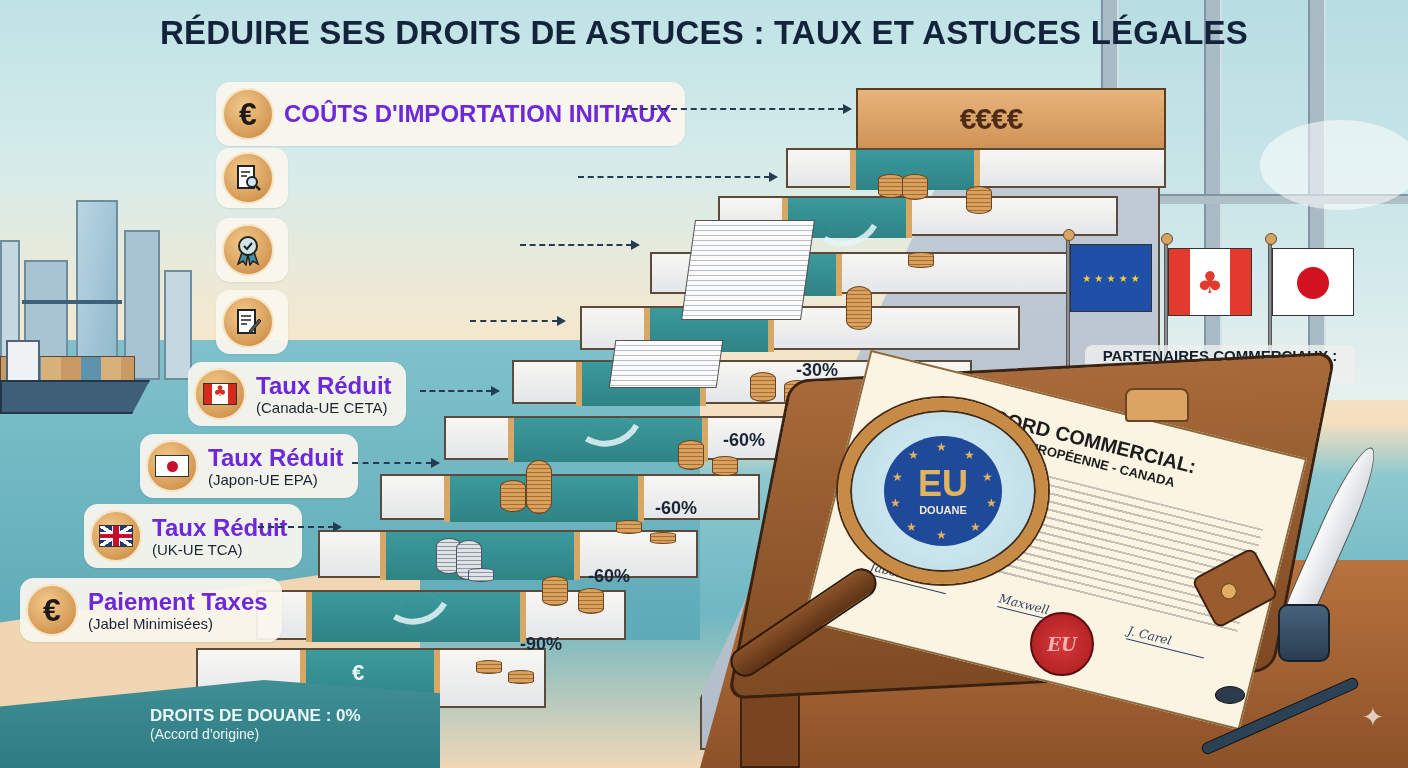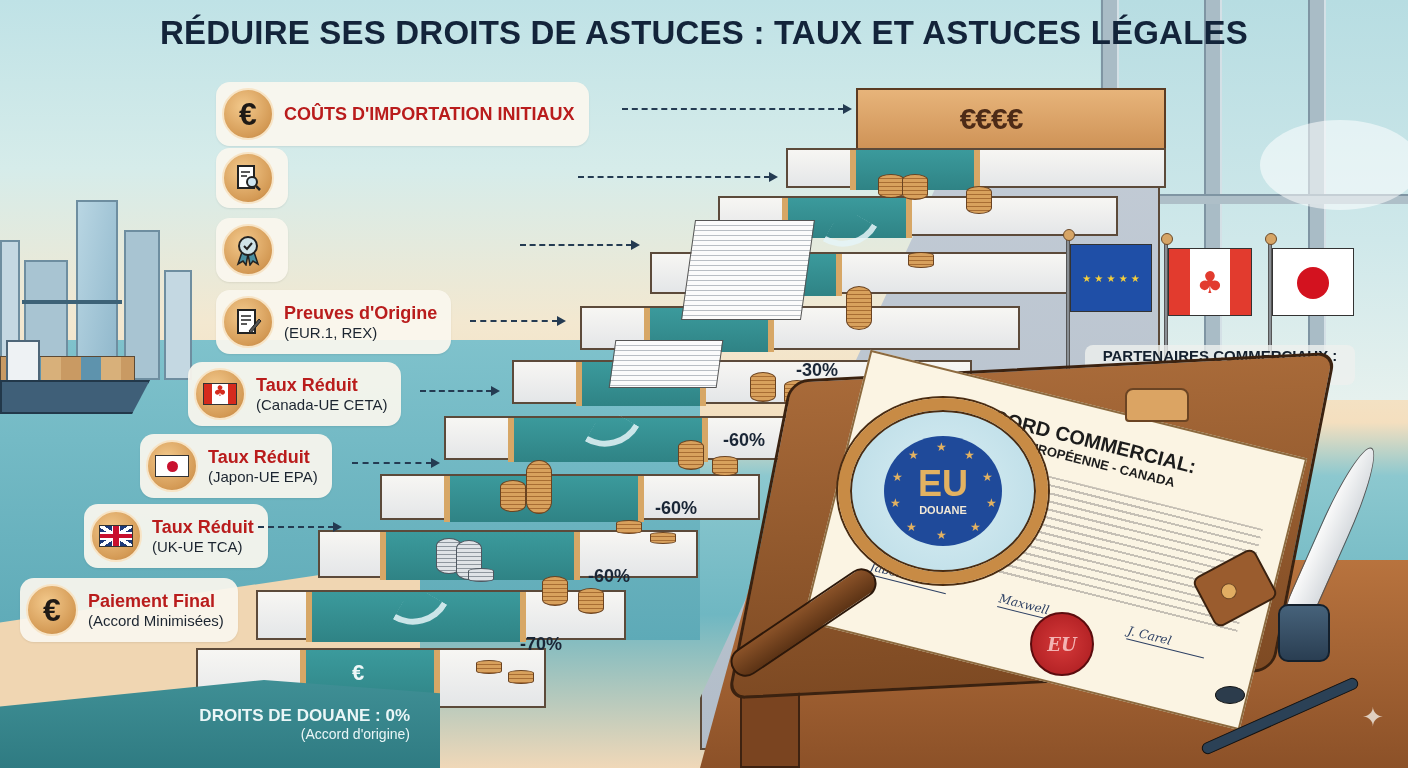--- a/index.html
+++ b/index.html
@@ -57,21 +57,21 @@
     padding: 6px 14px 6px 6px; box-shadow: 0 1px 2px rgba(0,0,0,0.08);
   }
   .badge {
     width: 52px; height: 52px; border-radius: 50%; flex: 0 0 52px;
     background: radial-gradient(circle at 40% 35%,#f3c98c,#d49a55 70%,#b97b3b);
     display: flex; align-items: center; justify-content: center;
     border: 2px solid #f7e4c6;
   }
   .badge .glyph { font-family: "Liberation Sans", sans-serif; font-weight: 700; font-size: 32px; color: #1f1a16; line-height: 1; }
   .label-text { display: flex; flex-direction: column; line-height: 1.15; }
-  .label-main { font-family: "Liberation Sans", sans-serif; font-weight: 700; font-size: 18px; color: #b91c1c; }
+  .label-main { font-family: "Liberation Sans", sans-serif; font-weight: 700; font-size: 24px; color: #6d28d9; }
   .label-sub { font-family: "Liberation Sans", sans-serif; font-size: 15px; color: #1c2530; }
   .dash { position: absolute; height: 0; border-top: 2px dashed #243b52; }
   .dash::after { content: ""; position: absolute; right: -8px; top: -6px; border-left: 9px solid #243b52; border-top: 5px solid transparent; border-bottom: 5px solid transparent; }
 
   
   .flag-ca { width: 34px; height: 22px; background: linear-gradient(90deg,#d52b1e 0 26%,#fff 26% 74%,#d52b1e 74%); position: relative; border: 1px solid #333; }
   .flag-ca::after { content: "\2663"; position: absolute; left: 0; right: 0; top: -2px; text-align: center; color: #d52b1e; font-size: 15px; }
   .flag-jp { width: 34px; height: 22px; background: #fff; border: 1px solid #333; position: relative; }
   .flag-jp::after { content: ""; position: absolute; left: 11px; top: 5px; width: 11px; height: 11px; border-radius: 50%; background: #c8102e; }
   .flag-uk { width: 34px; height: 22px; border: 1px solid #333; position: relative;
@@ -79,21 +79,21 @@
       linear-gradient(90deg, transparent 42%, #c8102e 42% 58%, transparent 58%),
       linear-gradient(180deg, transparent 38%, #c8102e 38% 62%, transparent 62%),
       linear-gradient(90deg, transparent 36%, #fff 36% 64%, transparent 64%),
       linear-gradient(180deg, transparent 30%, #fff 30% 70%, transparent 70%),
       linear-gradient(33deg, transparent 45%, #fff 45% 55%, transparent 55%),
       linear-gradient(-33deg, transparent 45%, #fff 45% 55%, transparent 55%),
       #1e3a7a; }
 
   
   .bottom-floor { position: absolute; left: 0; top: 680px; width: 440px; height: 88px; background: linear-gradient(180deg,#3f8f95,#2f7b82); clip-path: polygon(0 30%,60% 0,100% 15%,100% 100%,0 100%); }
-  .bottom-text { position: absolute; left: 150px; top: 706px; width: 260px; text-align: right; color: #eaf6f7; }
+  .bottom-text { position: absolute; left: 150px; top: 706px; width: 260px; text-align: left; color: #eaf6f7; }
   .bottom-text .bt-main { font-family: "Liberation Sans", sans-serif; font-weight: 700; font-size: 17px; }
   .bottom-text .bt-sub { font-family: "Liberation Sans", sans-serif; font-size: 14px; }
   .euro-carpet { position: absolute; left: 352px; top: 660px; color: #eef7f8; font-weight: 700; font-size: 22px; font-family: "Liberation Sans", sans-serif; }
 
   
   .pole { position: absolute; width: 4px; background: #8a8f94; border: 1px solid #555; }
   .pole::before { content: ""; position: absolute; left: -4px; top: -8px; width: 10px; height: 10px; border-radius: 50%; background: #d6a566; border: 1px solid #6b4a2a; }
   .flag { position: absolute; width: 82px; height: 68px; border: 1.5px solid #333; }
   .flag-eu-big { background: #1f4fa7; display: flex; align-items: center; justify-content: center; color: #f6cf3a; font-size: 10px; }
   .flag-ca-big { background: linear-gradient(90deg,#e23b2e 0 26%,#fff 26% 74%,#e23b2e 74%); display:flex; align-items:center; justify-content:center; color:#e23b2e; font-size: 30px; }
@@ -185,21 +185,21 @@
   <div class="carpet" style="left:444px;top:476px;width:200px;height:46px"></div>
   <div class="carpet" style="left:380px;top:532px;width:200px;height:48px"></div>
   <div class="carpet" style="left:306px;top:592px;width:220px;height:50px"></div>
   <div class="carpet" style="left:300px;top:650px;width:140px;height:58px"></div>
 </div>
 
 <span class="pct" style="left:796px;top:360px">-30%</span>
 <span class="pct" style="left:723px;top:430px">-60%</span>
 <span class="pct" style="left:655px;top:498px">-60%</span>
 <span class="pct" style="left:588px;top:566px">-60%</span>
-<span class="pct" style="left:520px;top:634px">-70%</span>
+<span class="pct" style="left:520px;top:634px">-90%</span>
 
 <div class="coin" style="left:878px;top:174px;height:24px"></div>
 <div class="coin" style="left:902px;top:174px;height:26px"></div>
 <div class="coin" style="left:966px;top:186px;height:28px"></div>
 <div class="coin" style="left:908px;top:252px;height:16px"></div>
 <div class="coin" style="left:846px;top:286px;height:44px"></div>
 <div class="coin" style="left:750px;top:372px;height:30px"></div>
 <div class="coin" style="left:784px;top:380px;height:26px"></div>
 <div class="coin" style="left:678px;top:440px;height:30px"></div>
 <div class="coin" style="left:712px;top:456px;height:20px"></div>
@@ -270,24 +270,20 @@
 <div class="label" style="left:216px;top:290px">
   <div class="badge">
     <svg width="30" height="30" viewBox="0 0 30 30">
         <rect x="5" y="3" width="17" height="23" fill="#fff" stroke="#222" stroke-width="2"></rect>
         <line x1="8" y1="9" x2="18" y2="9" stroke="#222" stroke-width="1.5"></line>
         <line x1="8" y1="13" x2="18" y2="13" stroke="#222" stroke-width="1.5"></line>
         <line x1="8" y1="17" x2="14" y2="17" stroke="#222" stroke-width="1.5"></line>
         <path d="M16 24 L26 12 L28 14 L18 26 Z" fill="#555" stroke="#222" stroke-width="1"></path>
       </svg>
   </div>
-  <div class="label-text">
-    <span class="label-main">Preuves d'Origine</span>
-    <span class="label-sub">(EUR.1, REX)</span>
-  </div>
 </div>
 <div class="dash" style="left:470px;top:320px;width:88px"></div>
 
 <div class="label" style="left:188px;top:362px">
   <div class="badge">
       <div class="flag-ca"></div>
     </div>
   <div class="label-text">
     <span class="label-main">Taux Réduit</span>
     <span class="label-sub">(Canada-UE CETA)</span>
@@ -315,22 +311,22 @@
     <span class="label-sub">(UK-UE TCA)</span>
   </div>
 </div>
 <div class="dash" style="left:258px;top:526px;width:76px"></div>
 
 <div class="label" style="left:20px;top:578px">
   <div class="badge">
       <span class="glyph">€</span>
     </div>
   <div class="label-text">
-    <span class="label-main">Paiement Final</span>
-    <span class="label-sub">(Accord Minimisées)</span>
+    <span class="label-main">Paiement Taxes</span>
+    <span class="label-sub">(Jabel Minimisées)</span>
   </div>
 </div>
 
 <div class="pole" style="left:1066px;top:236px;height:180px"></div>
 <div class="flag flag-eu-big" style="left:1070px;top:244px">★ ★ ★ ★ ★</div>
 <div class="pole" style="left:1164px;top:240px;height:176px"></div>
 <div class="flag flag-ca-big" style="left:1168px;top:248px;width:84px">♣</div>
 <div class="pole" style="left:1268px;top:240px;height:176px"></div>
 <div class="flag flag-jp-big" style="left:1272px;top:248px"></div>
 

